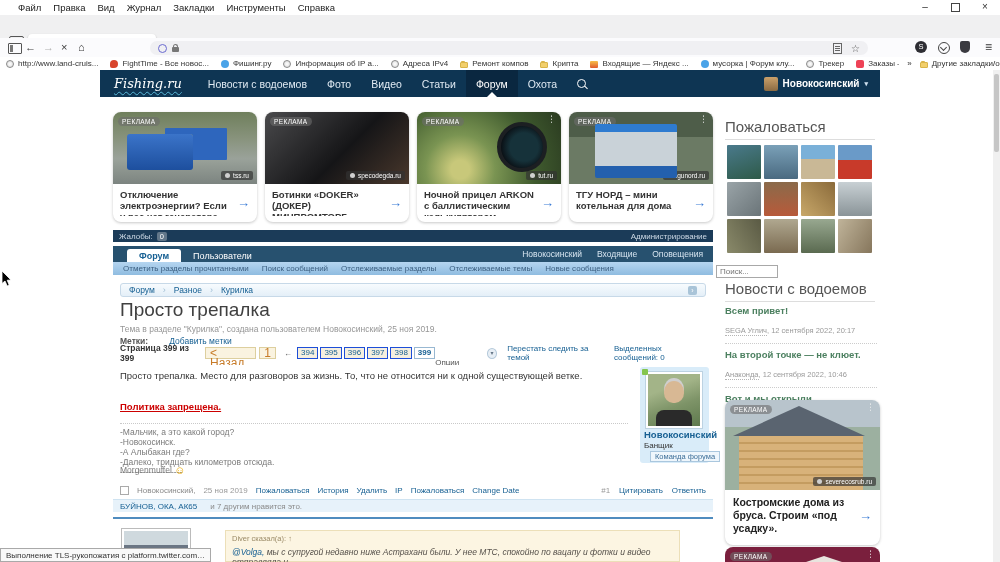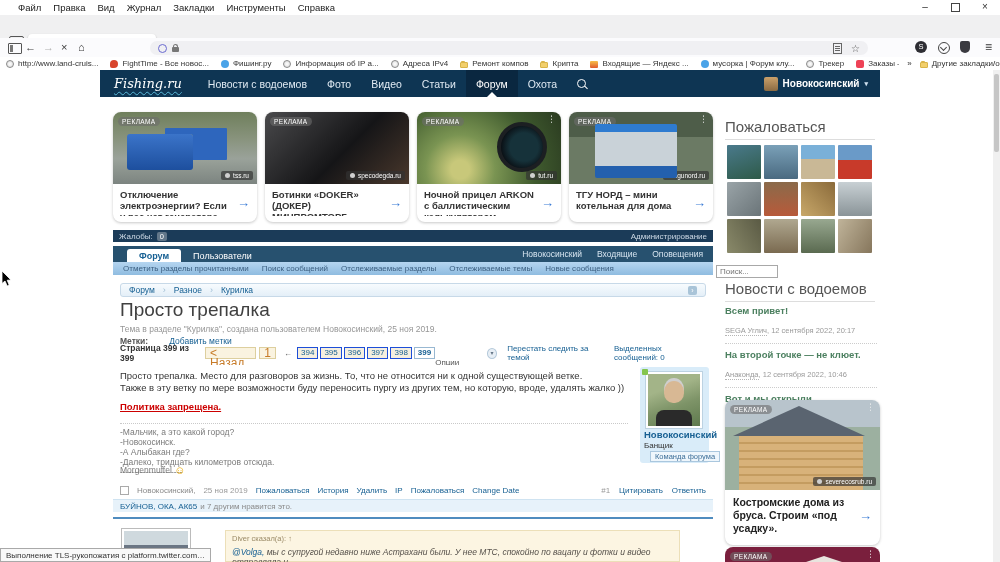--- a/index.html
+++ b/index.html
@@ -111,21 +111,21 @@
   .post1{position:absolute;left:113px;top:295px;width:600px;height:147px;background:#fff;}
   .p-body{position:absolute;left:7px;font-size:9.5px;color:#333;width:505px;line-height:12px;}
   .p-warning{position:absolute;left:7px;top:36px;font-size:9.5px;font-weight:bold;color:#cc0000;text-decoration:underline;}
   .p-sigdiv{position:absolute;left:7px;top:58px;width:508px;border-top:1px dotted #c9c9c9;}
   .p-sig{position:absolute;left:7px;font-size:8.5px;color:#7a7a7a;line-height:10px;}
   .smiley{color:#eaa800;font-size:11px;vertical-align:-1px;}
   .p-footer{position:absolute;left:7px;top:121px;width:586px;display:flex;align-items:center;gap:8px;font-size:8px;color:#999;}
   .cb{width:7px;height:7px;border:1px solid #aaa;background:#fff;flex:none;}
   .p-footer .gray{color:#8a8a8a;}
   .pf-right{margin-left:auto;display:flex;gap:9px;align-items:center;}
-  .likes{position:absolute;left:0;top:134px;width:600px;height:13px;background:#e7f2fa;border-top:1px solid #cfe3f1;display:flex;align-items:center;padding-left:7px;font-size:8px;box-sizing:border-box;color:#8a8a8a;gap:3px;}
+  .likes{position:absolute;left:0;top:134px;width:600px;height:13px;background:#e7f2fa;border-top:1px solid #cfe3f1;display:flex;align-items:center;padding-left:7px;font-size:8px;box-sizing:border-box;color:#8a8a8a;gap:13px;}
   .user-panel{position:absolute;left:527px;top:2px;width:69px;height:96px;background:#d9ecf9;border-radius:3px;}
   .avatar1{position:absolute;left:6px;top:5px;width:52px;height:52px;background:linear-gradient(160deg,#a3b488 0 30%,#7e9468 60%,#5f7a4e);border:2px solid #fff;outline:1px solid #bcd2e2;}
   .avatar1::before{content:'';position:absolute;left:16px;top:7px;width:20px;height:22px;background:#d8b894;border-radius:50% 50% 45% 45%;box-shadow:0 -3px 0 #cfcfcf;}
   .avatar1::after{content:'';position:absolute;left:8px;bottom:0;width:36px;height:16px;background:#2a2a2a;border-radius:8px 8px 0 0;}
   .online-dot{position:absolute;left:2px;top:2px;width:6px;height:6px;background:#84c54e;border-radius:1px;}
   .up-name{position:absolute;left:4px;top:62px;font-size:9.5px;font-weight:bold;color:#176093;}
   .up-title{position:absolute;left:4px;top:74px;font-size:8px;color:#333;}
   .up-badge{position:absolute;left:10px;top:84px;background:#eef6fc;border:1px solid #aac7de;font-size:7.5px;color:#3c6e98;padding:0 4px;line-height:9px;white-space:nowrap;}
   .post-divider{position:absolute;left:113px;top:447px;width:600px;height:2px;background:#4f8cbf;}
   
@@ -407,21 +407,20 @@
       <span class="pright">
         <span style="color:#555;margin-top:28px;">Опции темы</span>
         <span class="optc">▾</span>
         <span class="lnk">Перестать следить за темой</span>
         <span class="lnk">Выделенных сообщений: 0</span>
       </span>
     </div>
 
     <div class="post1">
       <div class="p-body" style="top:5px;">Просто трепалка. Место для разговоров за жизнь. То, что не относится ни к одной существующей ветке.</div>
-      <div class="p-body" style="top:17px;">Также в эту ветку по мере возможности буду переносить пургу из других тем, но которую, вроде, удалять жалко ))</div>
       <div class="p-warning">Политика запрещена.</div>
       <div class="p-sigdiv"></div>
       <div class="p-sig" style="top:62px;">-Мальчик, а это какой город?</div>
       <div class="p-sig" style="top:72px;">-Новокосинск.</div>
       <div class="p-sig" style="top:82px;">-А Алыбакан где?</div>
       <div class="p-sig" style="top:92px;">-Далеко, тридцать километров отсюда.</div>
       <div class="p-sig" style="top:102px;">----------------------</div>
       <div class="p-sig" style="top:100px;"><span>Morgenmuffel</span> <span class="smiley">☺</span></div>
       <div class="p-footer">
         <span class="cb"></span>

